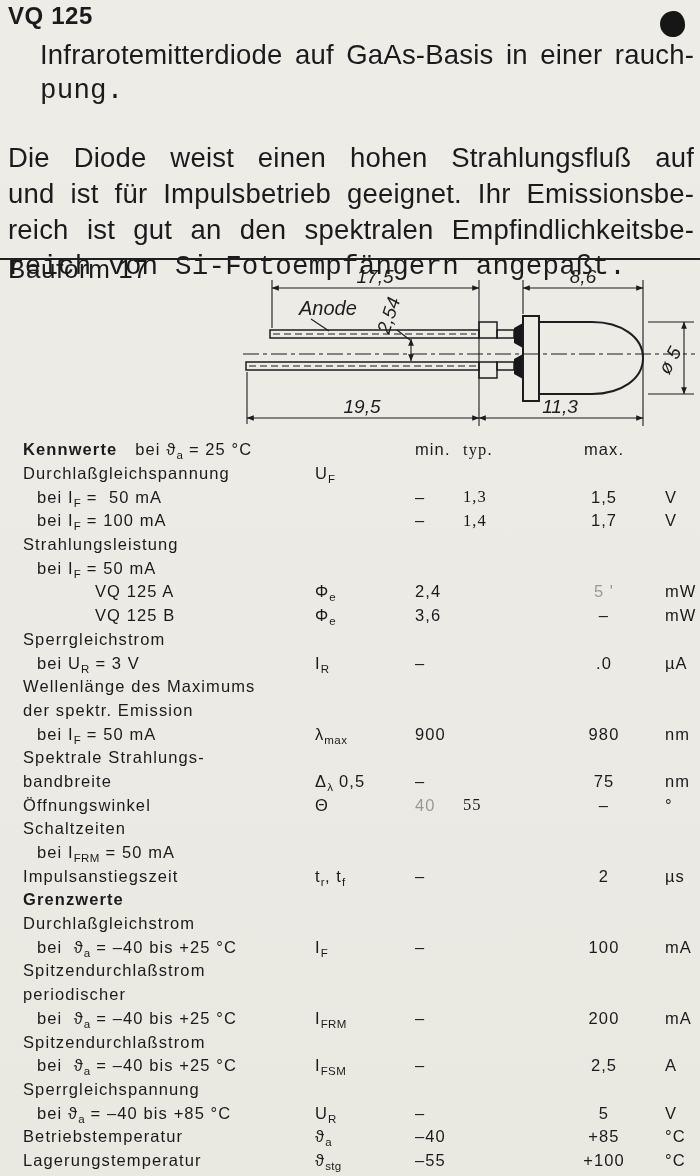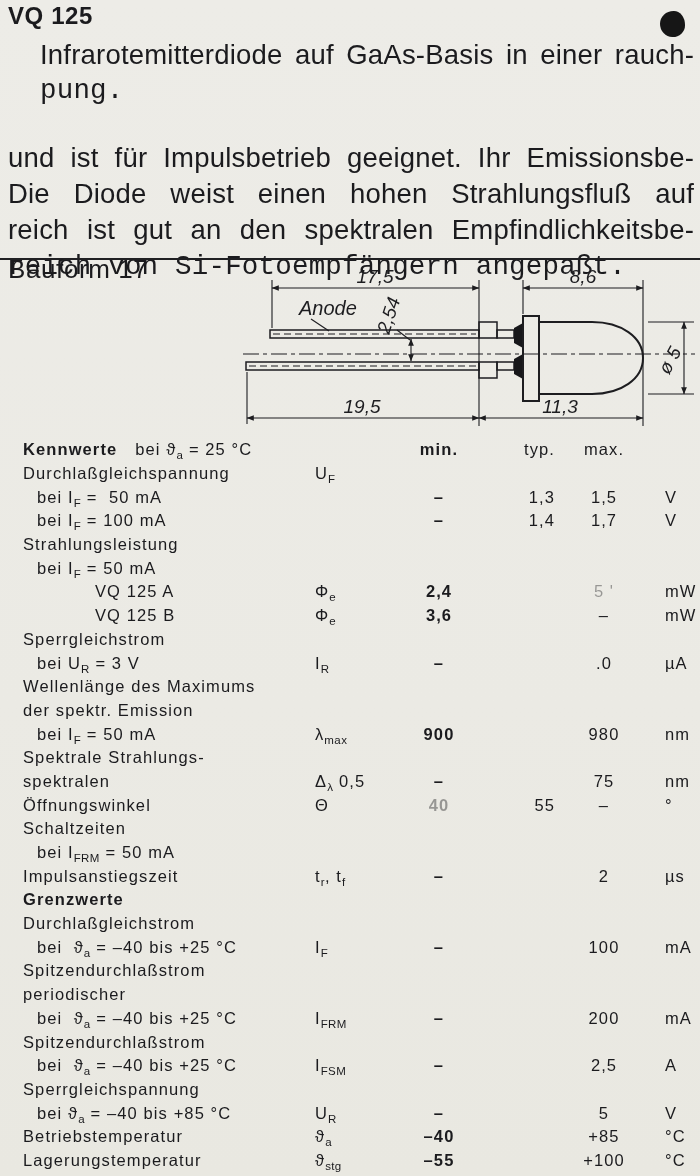--- a/index.html
+++ b/index.html
@@ -26,22 +26,22 @@
   svg.draw .dimtxt{font-size:19px;font-style:italic;}
   svg.draw .lbl{font-size:20px;font-style:italic;}
   .tbl{position:absolute;top:438px;left:23px;width:692px;}
   .trow{display:flex;height:23.7px;align-items:center;font-size:16.5px;letter-spacing:1.1px;white-space:pre;}
   .trow .c{display:block;flex:none;box-sizing:border-box;}
   .c-name{width:292px;}
   .c-name.ind1{padding-left:14px;}
   .c-name.ind2{padding-left:72px;}
   .c-name.b{font-weight:bold;}
   .c-sym{width:100px;}
-  .c-min{width:48px;text-align:center;font-weight:bold;}
-  .c-typ{width:92px;text-align:right;}
+  .c-min{width:48px;text-align:left;}
+  .c-typ{width:92px;text-align:left;font-family:Liberation Serif, serif;}
   .c-max{width:98px;text-align:center;}
   .c-unit{width:62px;padding-left:12px;text-align:left;}
   .trow sub{font-size:11.5px;letter-spacing:.4px;line-height:0;}
   .faint{opacity:.4;}
   .head b{font-weight:bold;}
   .head .cond{margin-left:18px;}
 </style>
 </head>
 <body>
 
@@ -49,22 +49,22 @@
 
   <h1 class="title">VQ 125</h1>
   <div class="dot"></div>
 
   <div class="intro" id="intro">
       <div class="para">
         <div class="jline">Infrarotemitterdiode auf GaAs-Basis in einer rauch-</div>
         <div class="jline last">pung.</div>
       </div>
       <div class="para">
+        <div class="jline">Die Diode weist einen hohen Strahlungsfluß auf</div>
         <div class="jline">und ist für Impulsbetrieb geeignet. Ihr Emissionsbe-</div>
-        <div class="jline">Die Diode weist einen hohen Strahlungsfluß auf</div>
         <div class="jline">reich ist gut an den spektralen Empfindlichkeitsbe-</div>
         <div class="jline last">reich von Si-Fotoempfängern angepaßt.</div>
       </div>
     </div>
 
   <div class="rule"></div>
   <div class="bauform">Bauform 17</div>
 
   <svg class="draw" width="700" height="178" viewBox="0 0 700 178">
     <defs>
@@ -153,21 +153,21 @@
         <div class="trow"><span class="c c-name">Strahlungsleistung</span><span class="c c-sym"></span><span class="c c-min"></span><span class="c c-typ"></span><span class="c c-max"></span><span class="c c-unit"></span></div>
         <div class="trow"><span class="c c-name ind1">bei I<sub>F</sub> = 50 mA</span><span class="c c-sym"></span><span class="c c-min"></span><span class="c c-typ"></span><span class="c c-max"></span><span class="c c-unit"></span></div>
         <div class="trow"><span class="c c-name ind2">VQ 125 A</span><span class="c c-sym">Φ<sub>e</sub></span><span class="c c-min">2,4</span><span class="c c-typ"></span><span class="c c-max faint">5 '</span><span class="c c-unit">mW</span></div>
         <div class="trow"><span class="c c-name ind2">VQ 125 B</span><span class="c c-sym">Φ<sub>e</sub></span><span class="c c-min">3,6</span><span class="c c-typ"></span><span class="c c-max">–</span><span class="c c-unit">mW</span></div>
         <div class="trow"><span class="c c-name">Sperrgleichstrom</span><span class="c c-sym"></span><span class="c c-min"></span><span class="c c-typ"></span><span class="c c-max"></span><span class="c c-unit"></span></div>
         <div class="trow"><span class="c c-name ind1">bei U<sub>R</sub> = 3 V</span><span class="c c-sym">I<sub>R</sub></span><span class="c c-min">–</span><span class="c c-typ"></span><span class="c c-max">.0</span><span class="c c-unit">µA</span></div>
         <div class="trow"><span class="c c-name">Wellenlänge des Maximums</span><span class="c c-sym"></span><span class="c c-min"></span><span class="c c-typ"></span><span class="c c-max"></span><span class="c c-unit"></span></div>
         <div class="trow"><span class="c c-name">der spektr. Emission</span><span class="c c-sym"></span><span class="c c-min"></span><span class="c c-typ"></span><span class="c c-max"></span><span class="c c-unit"></span></div>
         <div class="trow"><span class="c c-name ind1">bei I<sub>F</sub> = 50 mA</span><span class="c c-sym">λ<sub>max</sub></span><span class="c c-min">900</span><span class="c c-typ"></span><span class="c c-max">980</span><span class="c c-unit">nm</span></div>
         <div class="trow"><span class="c c-name">Spektrale Strahlungs-</span><span class="c c-sym"></span><span class="c c-min"></span><span class="c c-typ"></span><span class="c c-max"></span><span class="c c-unit"></span></div>
-        <div class="trow"><span class="c c-name">spektralen</span><span class="c c-sym">Δ<sub>λ</sub> 0,5</span><span class="c c-min">–</span><span class="c c-typ"></span><span class="c c-max">75</span><span class="c c-unit">nm</span></div>
+        <div class="trow"><span class="c c-name">bandbreite</span><span class="c c-sym">Δ<sub>λ</sub> 0,5</span><span class="c c-min">–</span><span class="c c-typ"></span><span class="c c-max">75</span><span class="c c-unit">nm</span></div>
         <div class="trow"><span class="c c-name">Öffnungswinkel</span><span class="c c-sym">Θ</span><span class="c c-min faint">40</span><span class="c c-typ">55</span><span class="c c-max">–</span><span class="c c-unit">°</span></div>
         <div class="trow"><span class="c c-name">Schaltzeiten</span><span class="c c-sym"></span><span class="c c-min"></span><span class="c c-typ"></span><span class="c c-max"></span><span class="c c-unit"></span></div>
         <div class="trow"><span class="c c-name ind1">bei I<sub>FRM</sub> = 50 mA</span><span class="c c-sym"></span><span class="c c-min"></span><span class="c c-typ"></span><span class="c c-max"></span><span class="c c-unit"></span></div>
         <div class="trow"><span class="c c-name">Impulsanstiegszeit</span><span class="c c-sym">t<sub>r</sub>, t<sub>f</sub></span><span class="c c-min">–</span><span class="c c-typ"></span><span class="c c-max">2</span><span class="c c-unit">µs</span></div>
         <div class="trow"><span class="c c-name b">Grenzwerte</span><span class="c c-sym"></span><span class="c c-min"></span><span class="c c-typ"></span><span class="c c-max"></span><span class="c c-unit"></span></div>
         <div class="trow"><span class="c c-name">Durchlaßgleichstrom</span><span class="c c-sym"></span><span class="c c-min"></span><span class="c c-typ"></span><span class="c c-max"></span><span class="c c-unit"></span></div>
         <div class="trow"><span class="c c-name ind1">bei  ϑ<sub>a</sub> = –40 bis +25 °C</span><span class="c c-sym">I<sub>F</sub></span><span class="c c-min">–</span><span class="c c-typ"></span><span class="c c-max">100</span><span class="c c-unit">mA</span></div>
         <div class="trow"><span class="c c-name">Spitzendurchlaßstrom</span><span class="c c-sym"></span><span class="c c-min"></span><span class="c c-typ"></span><span class="c c-max"></span><span class="c c-unit"></span></div>
         <div class="trow"><span class="c c-name">periodischer</span><span class="c c-sym"></span><span class="c c-min"></span><span class="c c-typ"></span><span class="c c-max"></span><span class="c c-unit"></span></div>
         <div class="trow"><span class="c c-name ind1">bei  ϑ<sub>a</sub> = –40 bis +25 °C</span><span class="c c-sym">I<sub>FRM</sub></span><span class="c c-min">–</span><span class="c c-typ"></span><span class="c c-max">200</span><span class="c c-unit">mA</span></div>

